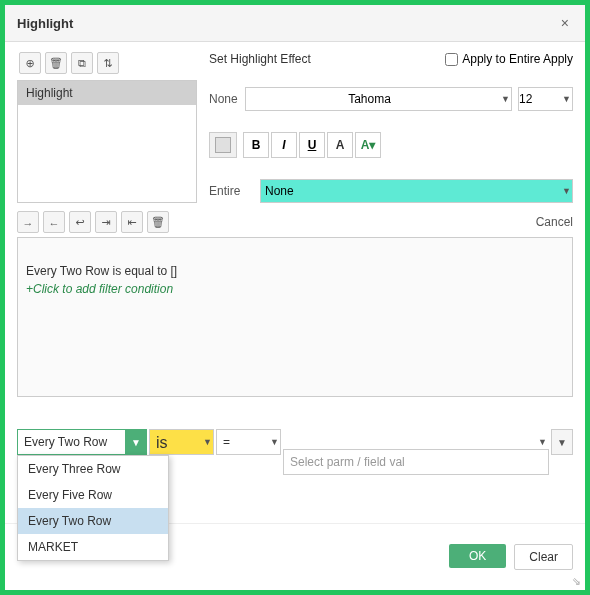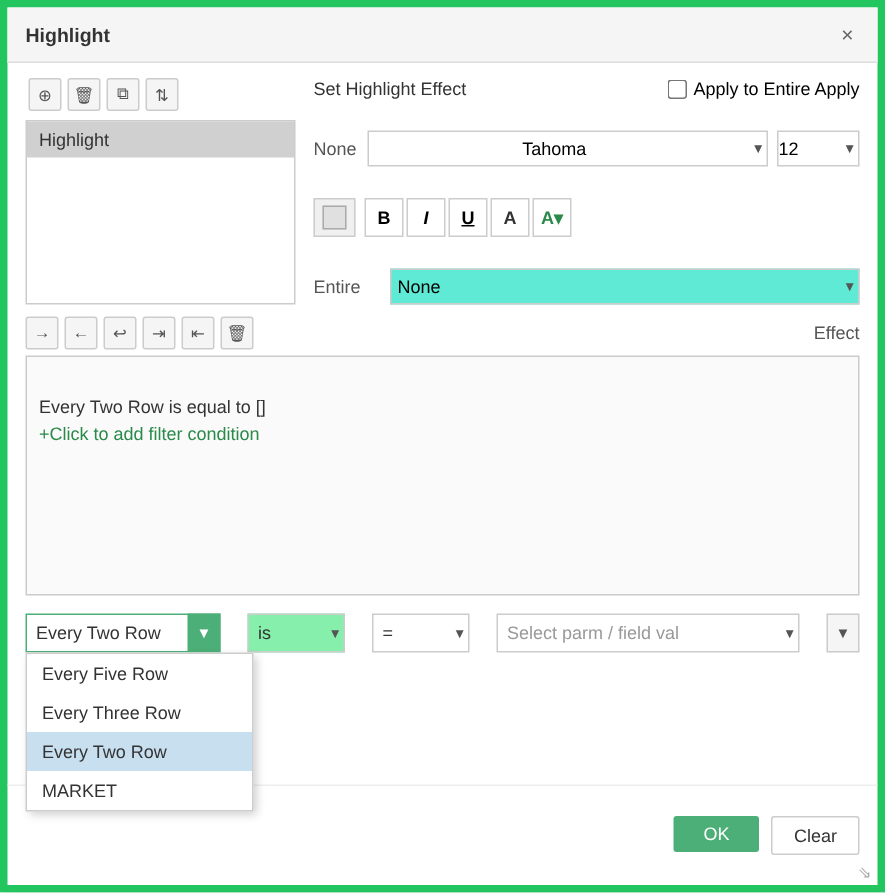--- a/index.html
+++ b/index.html
@@ -263,25 +263,26 @@
     }
     .condition-row-text {
       font-size: 12px;
       color: #333;
       margin-top: 20px;
     }
     .add-filter-link {
       color: #2a8a4a;
       font-size: 12px;
       cursor: pointer;
+      font-style: italic;
     }
     .bottom-controls {
       display: flex;
       align-items: center;
-      gap: 18px;
+      gap: 2px;
       padding: 4px 0 0 0;
       position: relative;
     }
     .dropdown-wrapper {
       position: relative;
     }
     .row-select {
       appearance: none;
       -webkit-appearance: none;
       border: 1px solid #4caf78;
@@ -308,22 +309,22 @@
       font-size: 10px;
     }
     .is-select-wrapper {
       position: relative;
     }
     .is-select {
       appearance: none;
       -webkit-appearance: none;
       border: 1px solid #ccc;
       height: 26px;
-      font-size: 12px;
-      background: #86efac;
+      font-size: 16px;
+      background: #fde047;
       padding: 0 20px 0 6px;
       color: #333;
       width: 65px;
     }
     .is-arrow {
       position: absolute;
       right: 2px;
       top: 50%;
       transform: translateY(-50%);
       pointer-events: none;
@@ -360,20 +361,21 @@
     .parm-select {
       appearance: none;
       -webkit-appearance: none;
       border: 1px solid #ccc;
       height: 26px;
       font-size: 12px;
       background: #fff;
       padding: 0 20px 0 6px;
       color: #999;
       width: 100%;
+      margin-top: 40px;
     }
     .parm-arrow {
       position: absolute;
       right: 2px;
       top: 50%;
       transform: translateY(-50%);
       pointer-events: none;
       font-size: 9px;
       color: #555;
     }
@@ -533,42 +535,42 @@
     <div class="conditions-section">
       <div style="display:flex;align-items:center;justify-content:space-between;">
         <div class="conditions-toolbar">
           <button class="cond-btn">→</button>
           <button class="cond-btn">←</button>
           <button class="cond-btn">↩</button>
           <button class="cond-btn">⇥</button>
           <button class="cond-btn">⇤</button>
           <button class="cond-btn">🗑</button>
         </div>
-        <a class="clear-link">Effect</a>
+        <a class="clear-link">Cancel</a>
       </div>
       <div class="conditions-box">
         <div class="condition-row-text">Every Two Row is equal to []</div>
         <div class="add-filter-link">+Click to add filter condition</div>
       </div>
     </div>
 
     <div class="bottom-controls">
       <div class="dropdown-wrapper" style="position:relative;">
         <select class="row-select">
           <option>Every Two Row</option>
           <option>Every Three Row</option>
           <option>Every Five Row</option>
           <option>MARKET</option>
         </select>
         <div class="row-select-arrow">▼</div>
 
         
         <div class="dropdown-popup">
+          <div class="dropdown-popup-item">Every Three Row</div>
           <div class="dropdown-popup-item">Every Five Row</div>
-          <div class="dropdown-popup-item">Every Three Row</div>
           <div class="dropdown-popup-item selected">Every Two Row</div>
           <div class="dropdown-popup-item">MARKET</div>
         </div>
       </div>
 
       <div class="is-select-wrapper">
         <select class="is-select">
           <option>is</option>
           <option>is not</option>
         </select>

